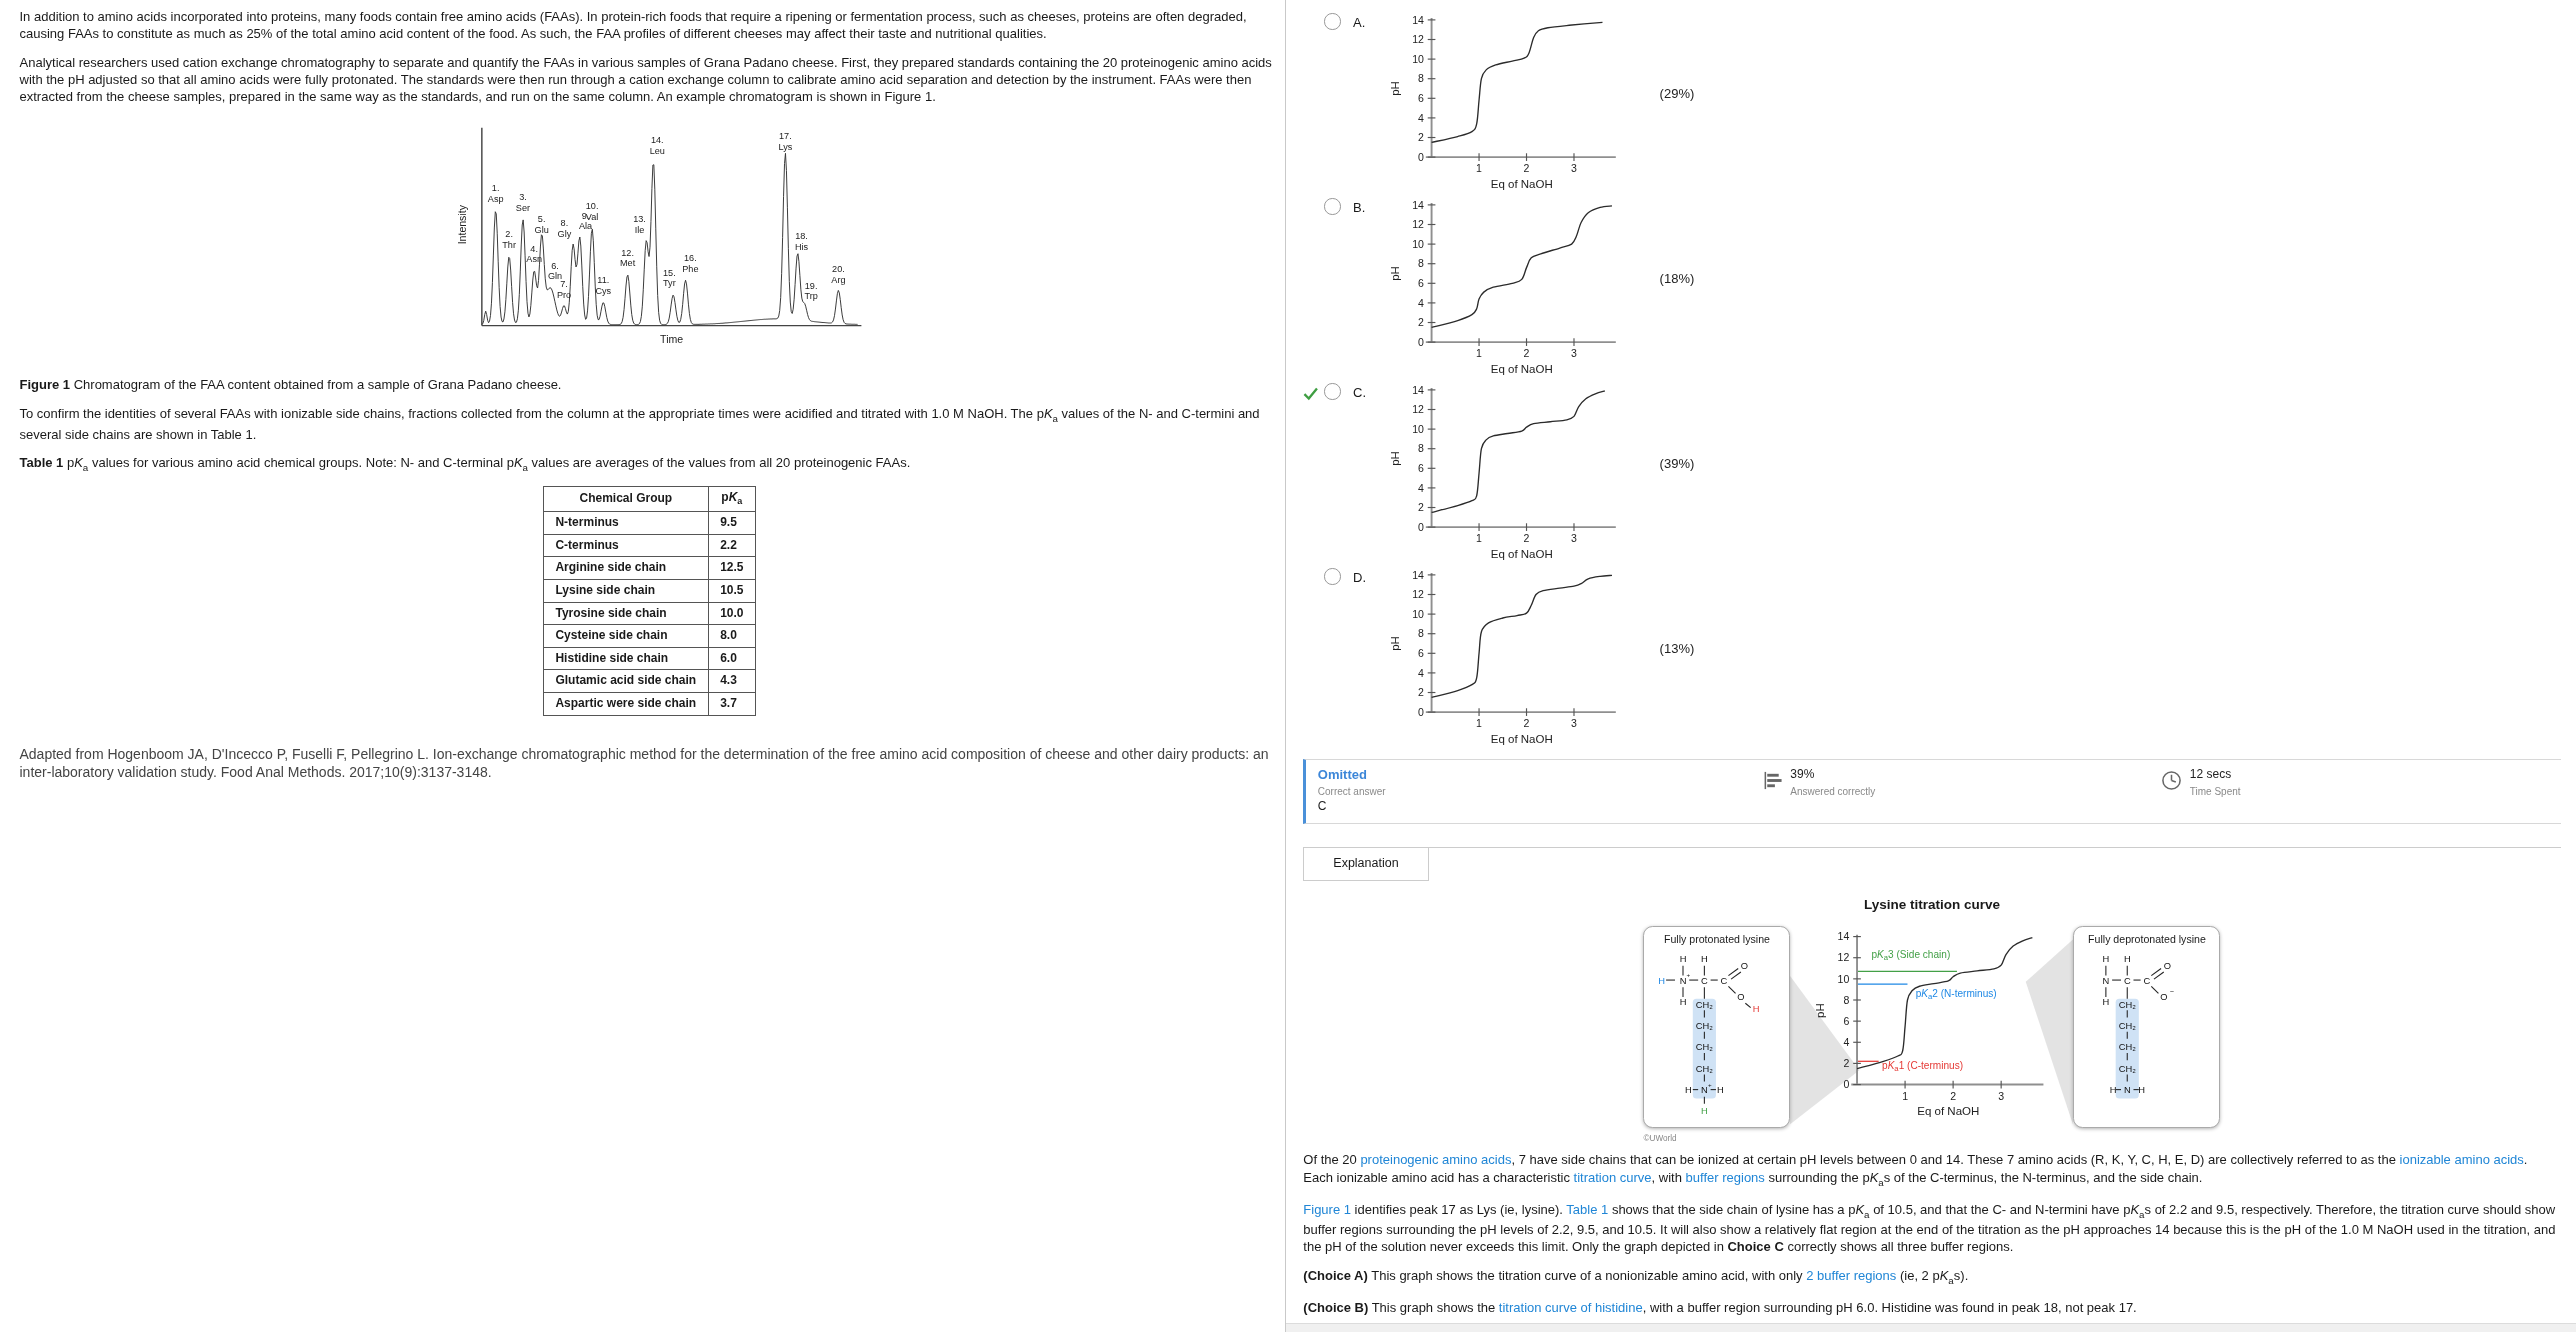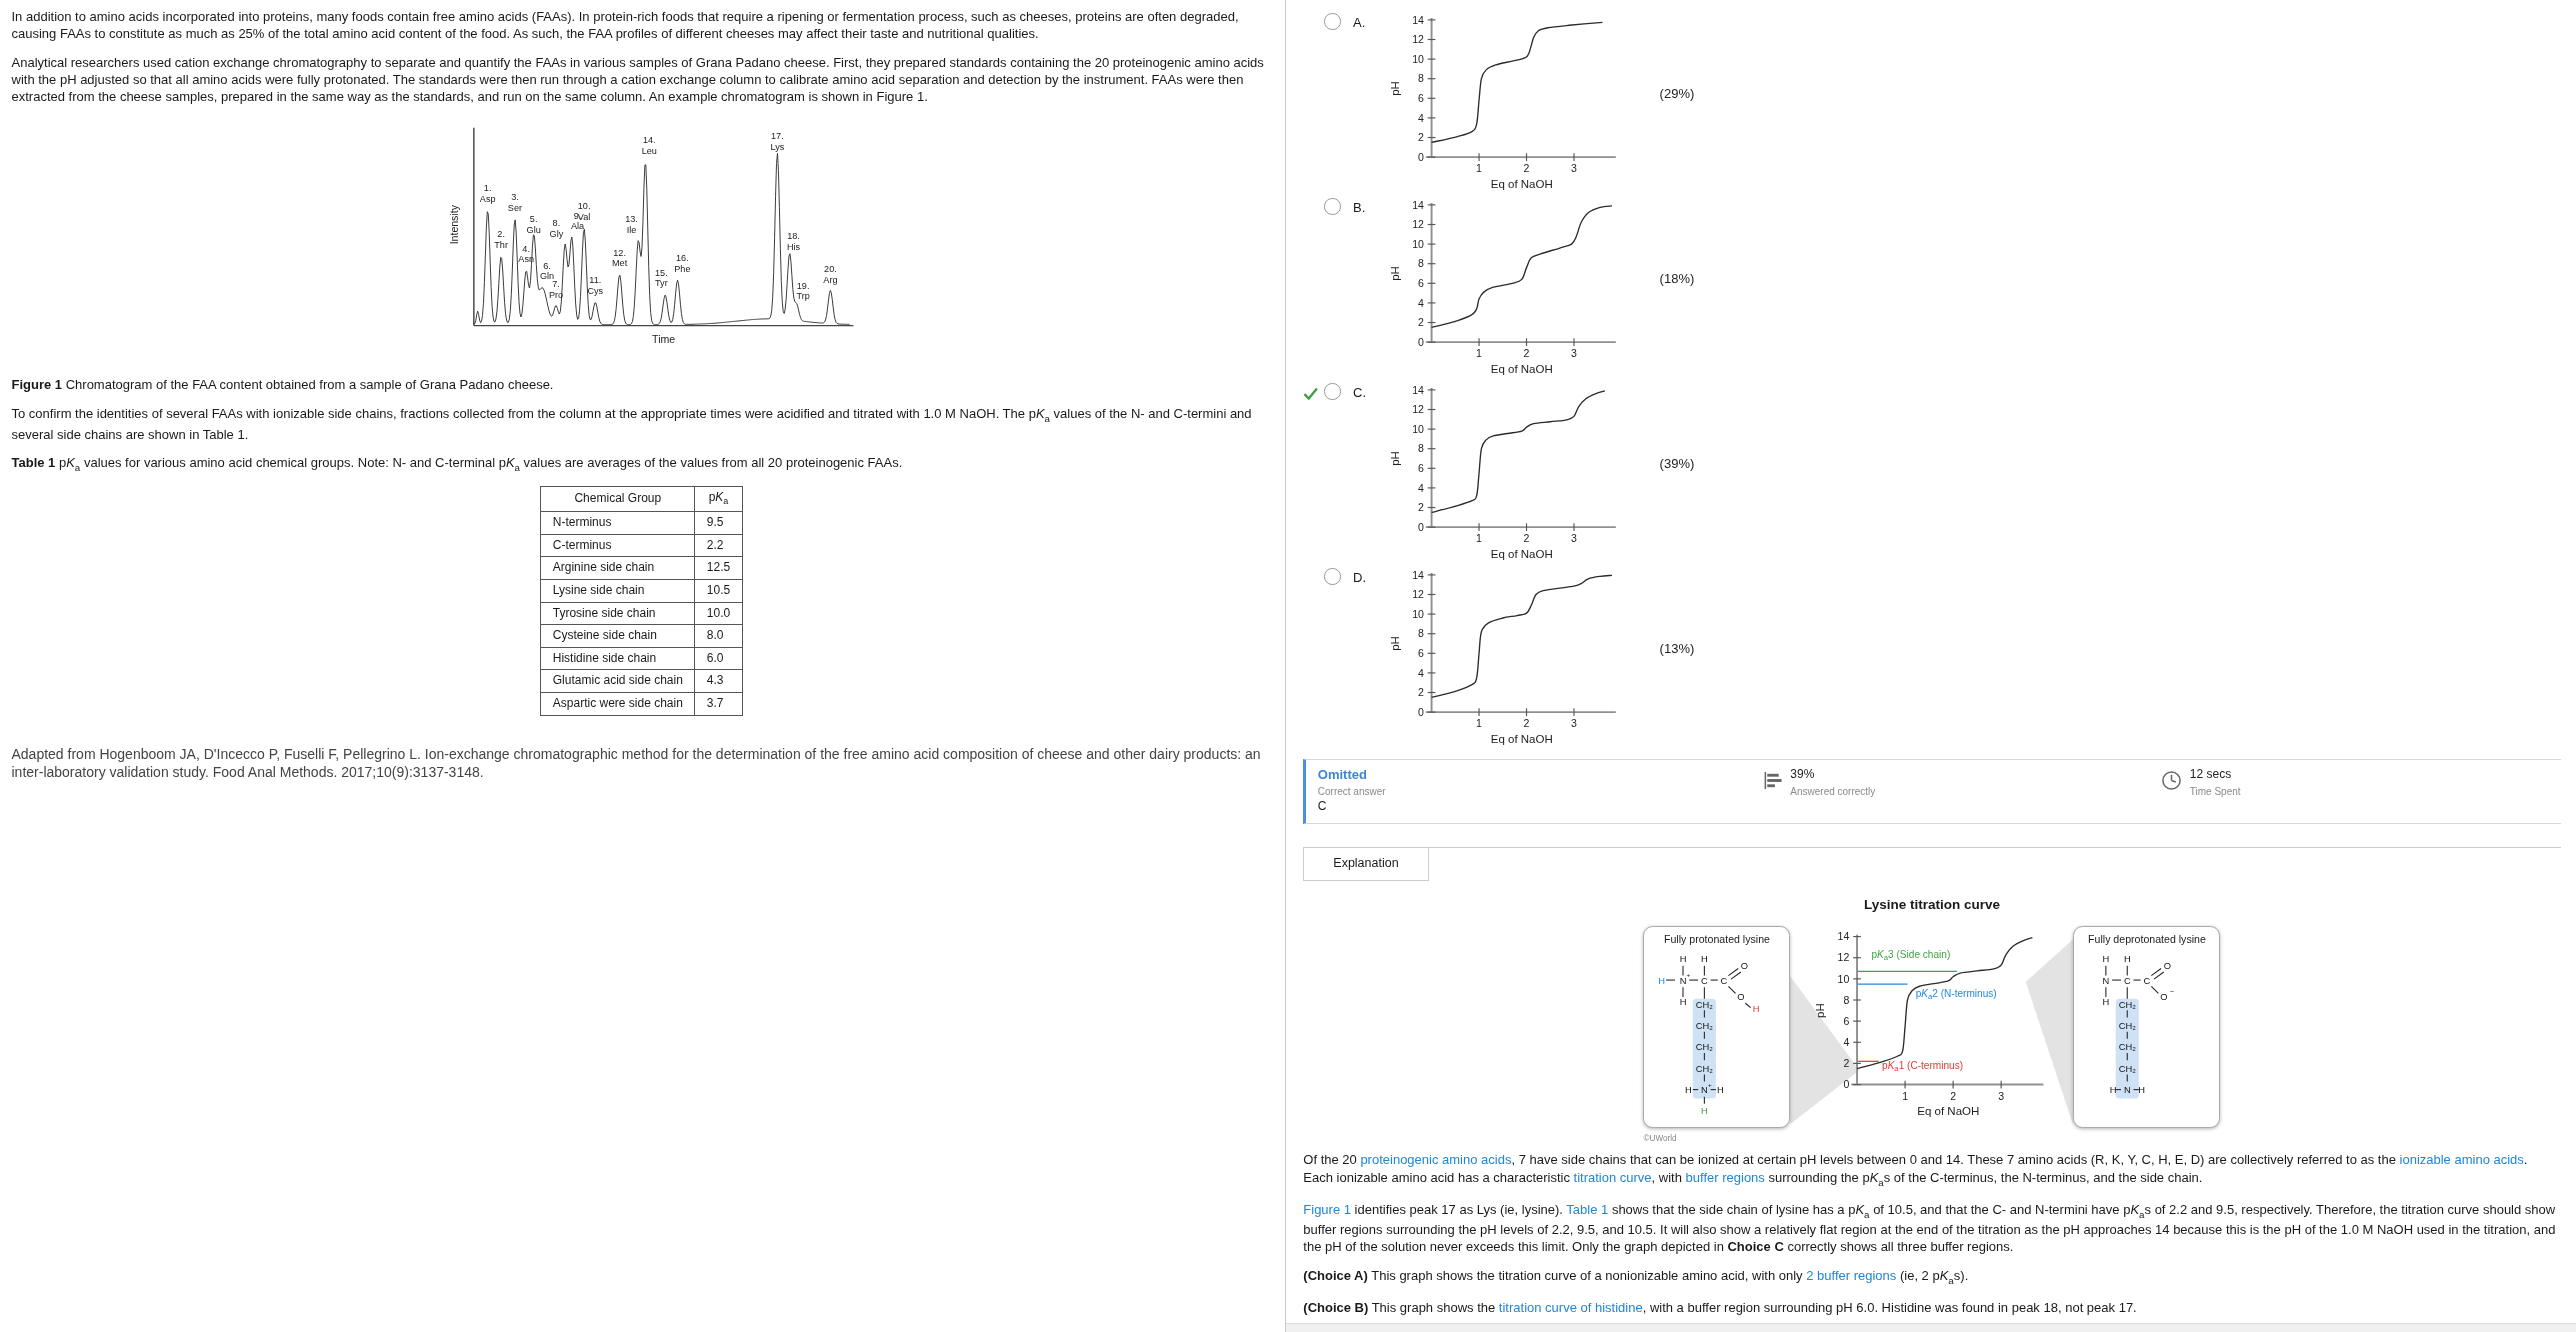--- a/index.html
+++ b/index.html
@@ -1,30 +1,30 @@
 <!DOCTYPE html>
 <html><head>
 <meta charset="utf-8">
 <style>
   * { box-sizing: border-box; }
   html,body { margin:0; padding:0; background:#fff; }
   .page { position:relative; width:2576px; height:1332px; background:#fff; overflow:hidden;
           font-family:"Liberation Sans","DejaVu Sans",sans-serif; color:#1a1a1a; font-size:13px; line-height:1.32; }
-  .panel-left  { position:absolute; left:0; top:0; width:1285px; height:100%; padding:7.7px 13.5px 0 11.5px; }
+  .panel-left  { position:absolute; left:8px; top:0; width:1285px; height:100%; padding:7.7px 13.5px 0 11.5px; }
   .divider     { position:absolute; left:1285px; top:0; bottom:0; width:1px; background:#c9c9c9; }
   .panel-right { position:absolute; left:1286px; top:0; right:0; height:100%; padding:7.7px 15.4px 0 17.3px; }
   p { margin:0 0 11.5px 0; }
   .caption { margin:3.8px 0 11.5px 0; }
   .b { font-weight:bold; }
   .ital { font-style:italic; }
   .t-link { color:#2086d6; cursor:pointer; }
   sub { font-size:75%; }
   .chrom-wrap { width:442px; margin:1.9px auto 3.8px auto; }
   table.pka { border-collapse:collapse; margin:5.8px auto 0 auto; font-size:12px; }
-  table.pka td, table.pka th { border:1px solid #555; padding:2.9px 11.5px; font-weight:normal; }
+  table.pka td, table.pka th { border:1px solid #555; padding:2.9px 11.5px; font-weight:bold; }
   .citation { margin-top:29px; font-size:14px; color:#444; }
   .question-text { margin:1.9px 0 9.6px 1.9px; }
   .choice-row { display:flex; align-items:flex-start; }
   .check-slot { width:21px; margin-top:8.7px; flex:none; }
   .radio { width:16.3px; height:16.3px; border:1.9px solid #9a9a9a; border-radius:50%; background:#fff; margin-top:5.8px; flex:none; }
   .choice-letter { width:33px; padding-left:12.5px; margin-top:6.7px; flex:none; font-size:13px; }
   .choice-pct { margin:77px 0 0 25px; color:#222; }
   .result-bar { margin-top:11.5px; border-top:1px solid #d8d8d8; border-bottom:1px solid #d8d8d8;
                 border-left:3.8px solid #4a90d9; display:flex; padding:5.8px 0 7.7px 11.5px; }
   .rb-col1 { width:481px; }

